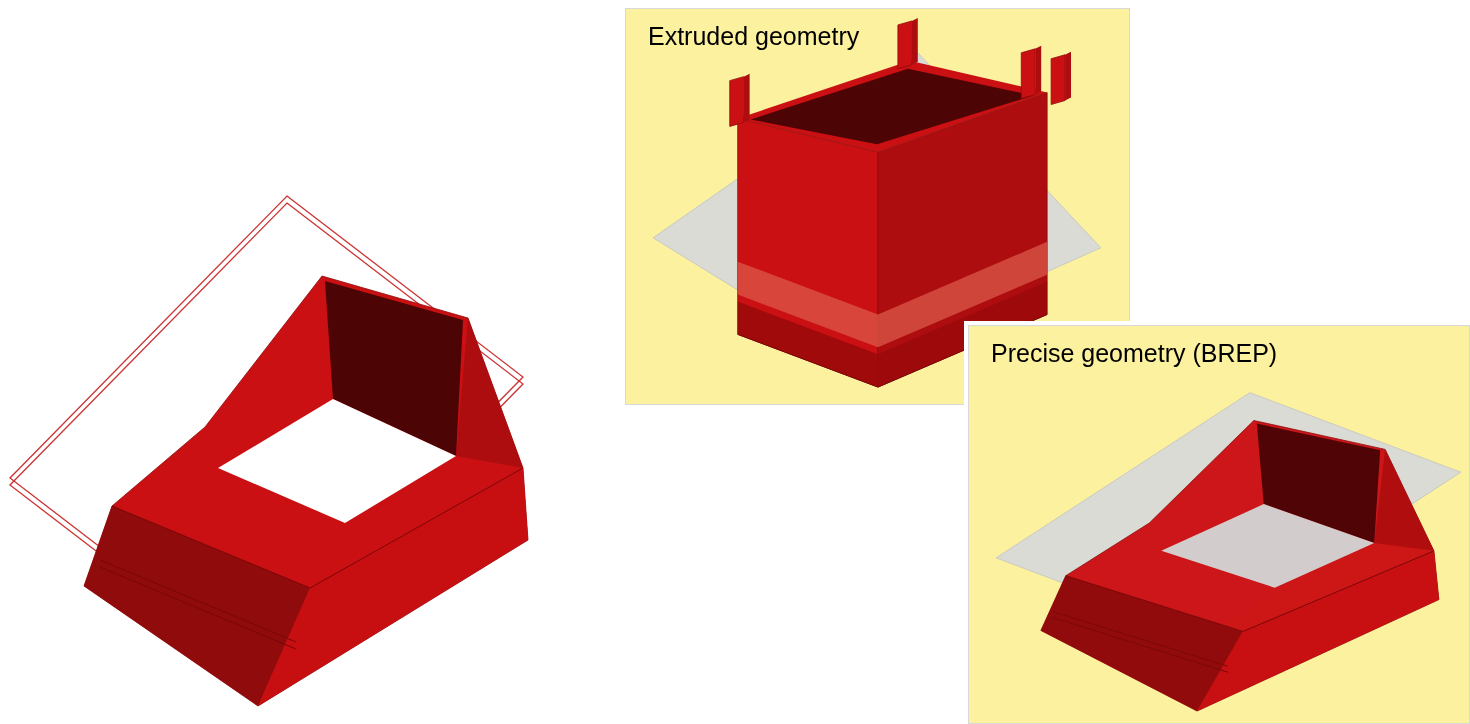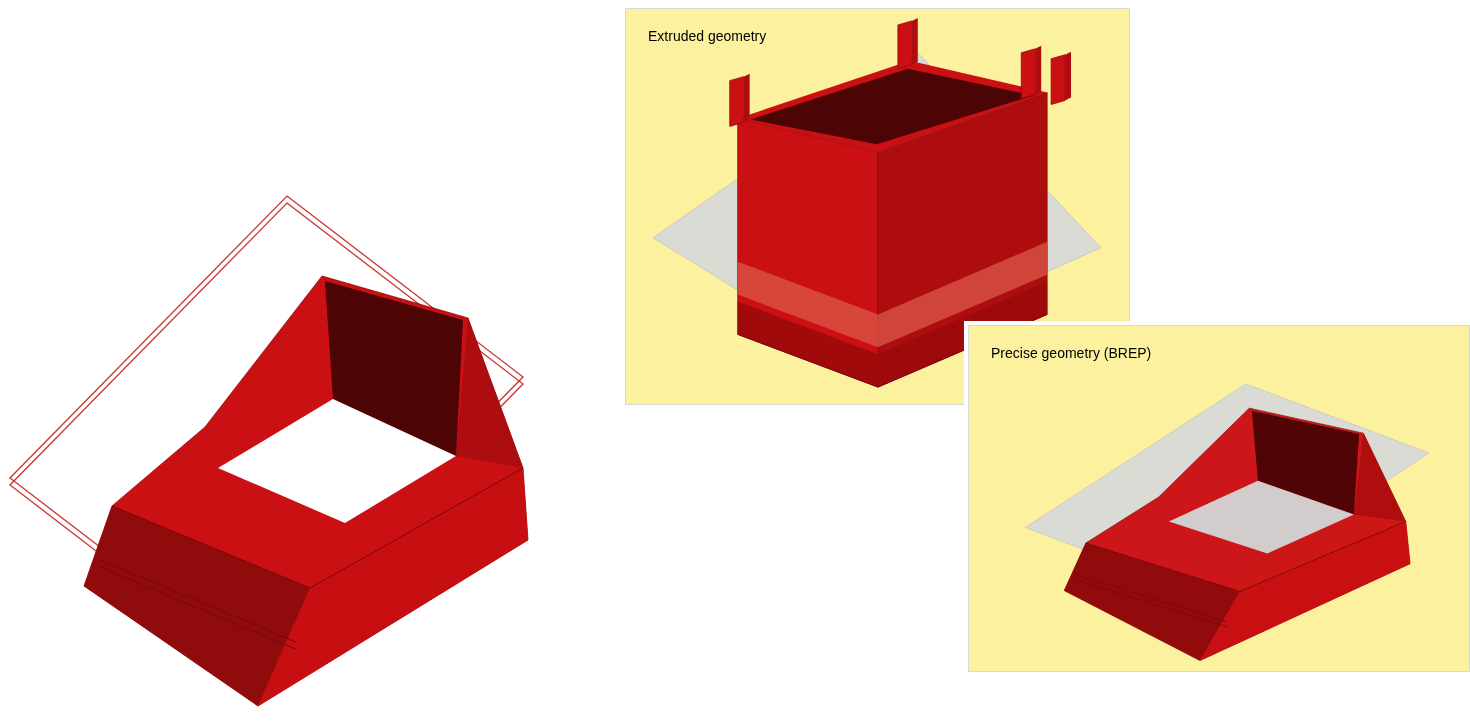--- a/index.html
+++ b/index.html
@@ -27,25 +27,25 @@
     background:var(--background);
     font-family:"Liberation Sans", sans-serif;
   }
   .scene-svg{position:absolute;left:0;top:0;width:1470px;height:724px;display:block;}
   .panel{
     position:absolute;background:var(--panel-bg);
     border:1px solid var(--panel-border);
     box-sizing:border-box;overflow:hidden;
   }
   #panel-extruded{left:625px;top:8px;width:505px;height:397px;}
-  #panel-brep{left:968px;top:325px;width:502px;height:347px;box-shadow:0 0 0 4px #ffffff;}
+  #panel-brep{left:968px;top:325px;width:502px;height:399px;box-shadow:0 0 0 4px #ffffff;}
   .panel-svg{position:absolute;left:0;top:0;width:100%;height:100%;display:block;}
   .panel-label{
     position:absolute;left:22px;top:14px;
-    font-size:14px;line-height:26px;color:var(--label-text);
+    font-size:25px;line-height:26px;color:var(--label-text);
     white-space:nowrap;
   }
   
   .face-bright{fill:var(--solid-red);}
   .face-front{fill:var(--solid-red-front);}
   .face-mid{fill:var(--solid-red-mid);}
   .face-dark{fill:var(--solid-red-dark);}
   .face-interior{fill:var(--interior-dark);}
   .hole-white{fill:var(--hole-white);}
   .hole-gray{fill:var(--hole-gray);}

